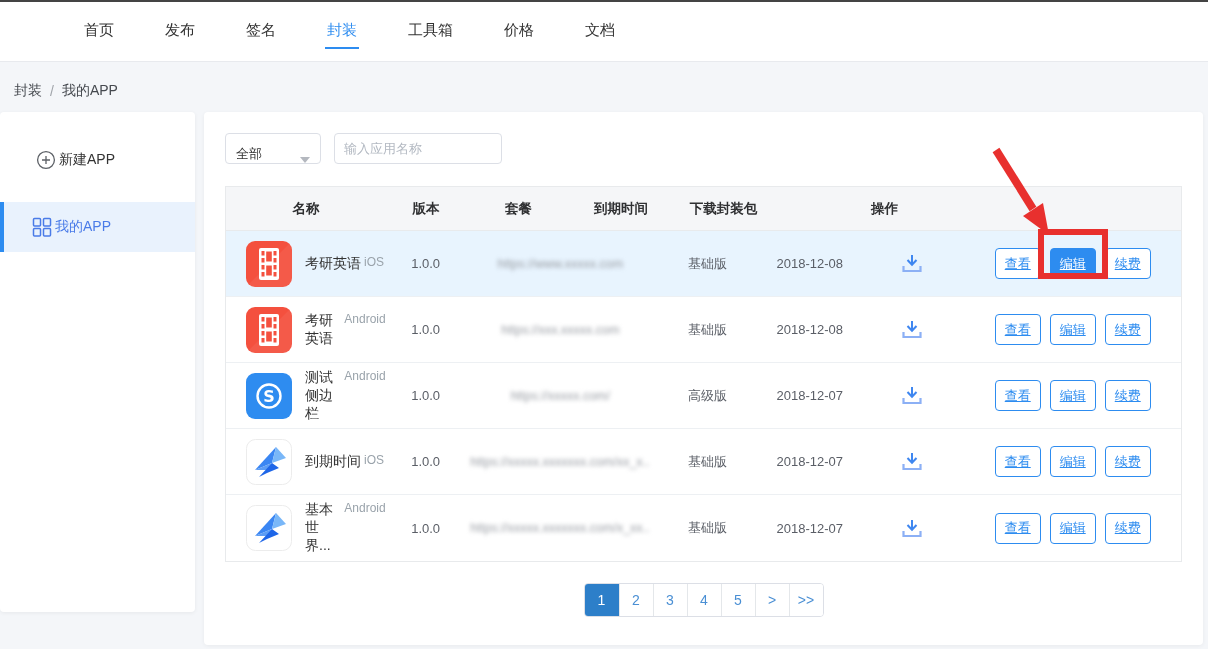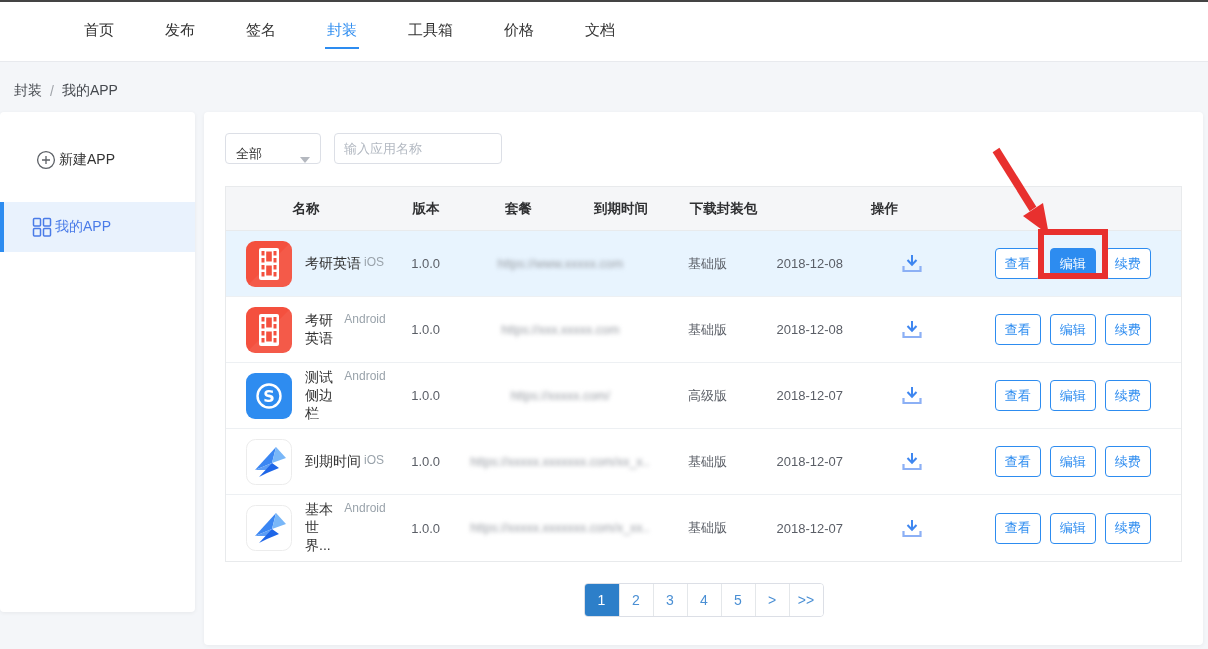--- a/index.html
+++ b/index.html
@@ -49,21 +49,21 @@
   .col-expiry { width:100px; }
   .col-download { width:105px; }
   .col-actions { width:217px; gap:9px; }
   .thead .col-name { justify-content:center; padding-left:0; }
   .app-icon { width:46px; height:46px; flex:0 0 auto; }
   .name-wrap { display:flex; flex-direction:row; gap:3px; text-align:left; }
   .app-name { font-size:14px; color:#333; }
   .app-platform { font-size:12px; color:#9aa3ab; }
   .link-text { filter:blur(2.3px); color:#989ca3; font-size:12.5px; max-width:180px; overflow:hidden; white-space:nowrap; }
   .dl-btn { cursor:pointer; display:flex; align-items:center; justify-content:center; }
-  .btn { min-width:46px; height:31px; padding:0 8px; border:1px solid #2d8cf0; border-radius:4px; background:#fff; color:#2d8cf0; font-size:13px; font-family:inherit; cursor:pointer; display:flex; align-items:center; justify-content:center; }
+  .btn { min-width:46px; height:31px; padding:0 8px; border:1px solid #2d8cf0; border-radius:4px; background:#fff; color:#2d8cf0; font-size:13px; font-family:inherit; cursor:pointer; display:flex; align-items:center; justify-content:center;text-decoration:underline; }
   .btn.primary { background:#2d8cf0; color:#fff; border-color:#2d8cf0; }
 
   
   .pager-wrap { position:absolute; top:471px; left:21px; width:957px; display:flex; justify-content:center; }
   .pager { display:inline-flex; border:1px solid #dcdfe6; border-radius:4px; overflow:hidden; background:#fff; }
   .page-btn { width:34px; height:32px; display:flex; align-items:center; justify-content:center; font-size:14px; color:#4a8fd4; cursor:pointer; border-left:1px solid #e4e7ea; background:#fff; }
   .page-btn:first-child { border-left:none; }
   .page-btn.active { background:#2d7fc9; color:#fff; }
 
   

